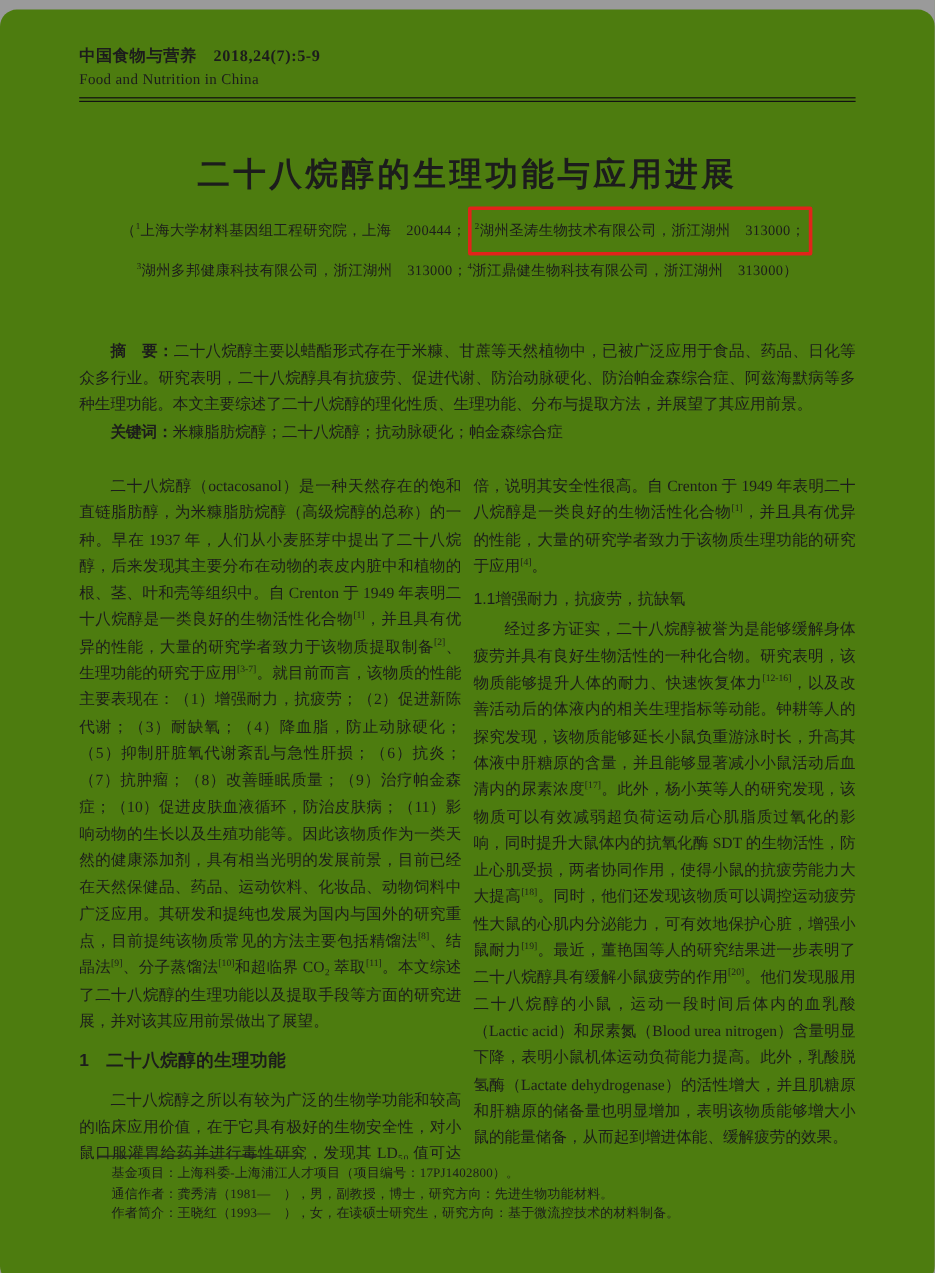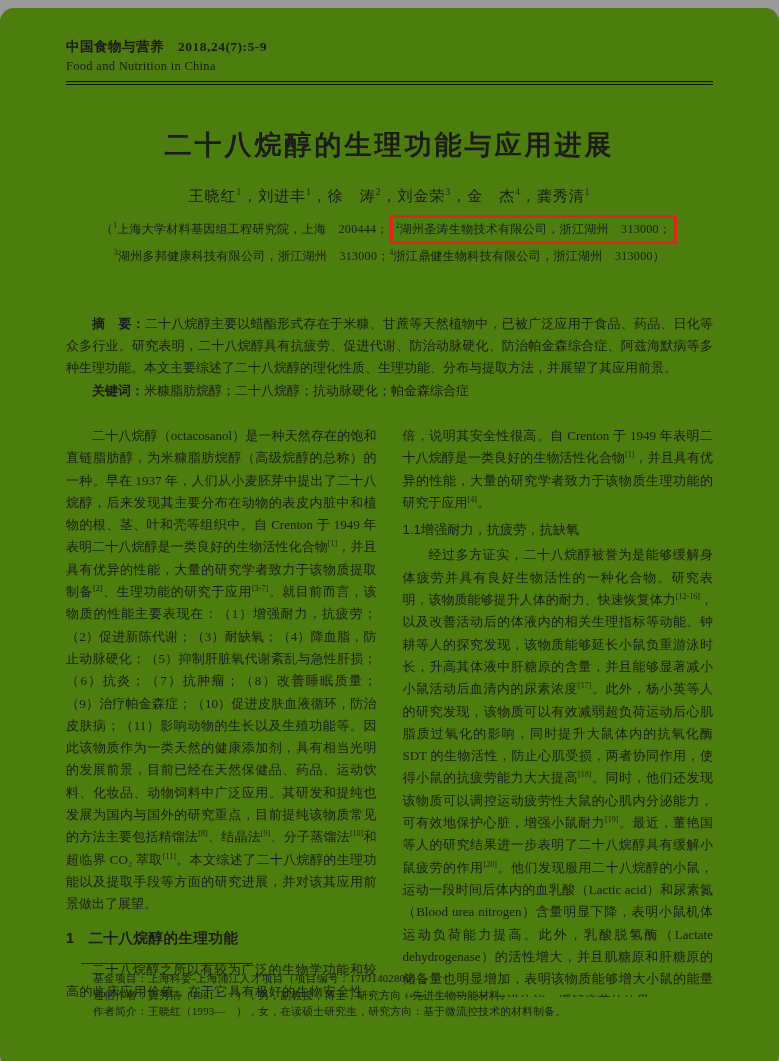--- a/index.html
+++ b/index.html
@@ -18,31 +18,31 @@
   .journal-en { font-size:12.5px; margin-top:3px; letter-spacing:0.3px; }
   .double-rule { margin-top:7px; height:4px; border-top:1.6px solid #111; border-bottom:1.6px solid #111; }
 
   
   .title { margin-top:42px; text-align:center; font-family:"Liberation Sans","DejaVu Sans",sans-serif;
            font-size:27px; font-weight:bold; letter-spacing:3px; }
   .authors { margin-top:24px; text-align:center; font-size:15px; letter-spacing:1px; }
   .affils { margin-top:9px; text-align:center; font-size:12px; line-height:25px; letter-spacing:0.3px; }
   .highlight-box {
     border:3px solid var(--accent,#e2231a); border-radius:2px;
-    padding:2px 3px; margin:0 1px; display:inline-block; line-height:19px;
+    padding:8px 3px; margin:0 1px; display:inline-block; line-height:19px;
   }
 
   
   .abstract { margin-top:44px; font-size:13px; line-height:22px; text-align:justify; }
   .abstract p { text-indent:2em; }
   .abstract .label { font-family:"Liberation Sans","DejaVu Sans",sans-serif; font-weight:bold; }
   .keywords { margin-top:1px; }
 
   
-  .columns { display:flex; gap:26px; margin-top:23px; height:572px; overflow:hidden; }
+  .columns { display:flex; gap:10px; margin-top:23px; height:572px; overflow:hidden; }
   .col { flex:1 1 0; font-size:13px; line-height:22.3px; text-align:justify; }
   .col p { text-indent:2em; }
   .col p.noindent { text-indent:0; }
   .col .h1 { font-family:"Liberation Sans","DejaVu Sans",sans-serif; font-weight:bold;
              font-size:14.5px; margin:11px 0 10px 0; text-indent:0; letter-spacing:0.5px; }
   .col .h1 .secno { margin-right:14px; }
   .col .h2 { font-family:"Liberation Sans","DejaVu Sans",sans-serif; font-weight:normal;
              font-size:13.2px; margin:5px 0 3px 0; text-indent:0; }
 
   
@@ -58,21 +58,20 @@
   <div class="header">
     <div class="journal-cn">
       <span>中国食物与营养</span>　<span>2018,24(7):5-9</span>
     </div>
     <div class="journal-en">Food and Nutrition in China</div>
     <div class="double-rule"></div>
   </div>
 
   <div class="title">二十八烷醇的生理功能与应用进展</div>
 
-  <div class="authors">王晓红<sup>1</sup>，刘进丰<sup>1</sup>，徐　涛<sup>2</sup>，刘金荣<sup>3</sup>，金　杰<sup>4</sup>，龚秀清<sup>1</sup></div>
 
   <div class="affils">
     <span>（<sup>1</sup>上海大学材料基因组工程研究院，上海　200444；</span><span class="highlight-box"><span><sup>2</sup>湖州圣涛生物技术有限公司，浙江湖州　313000；</span></span><br>
     <span><sup>3</sup>湖州多邦健康科技有限公司，浙江湖州　313000；<sup>4</sup>浙江鼎健生物科技有限公司，浙江湖州　313000）</span>
   </div>
 
   <div class="abstract">
     <p><span class="label">摘　要：</span><span>二十八烷醇主要以蜡酯形式存在于米糠、甘蔗等天然植物中，已被广泛应用于食品、药品、日化等众多行业。研究表明，二十八烷醇具有抗疲劳、促进代谢、防治动脉硬化、防治帕金森综合症、阿兹海默病等多种生理功能。本文主要综述了二十八烷醇的理化性质、生理功能、分布与提取方法，并展望了其应用前景。</span></p>
     <p class="keywords"><span class="label">关键词：</span><span>米糠脂肪烷醇；二十八烷醇；抗动脉硬化；帕金森综合症</span></p>
   </div>

